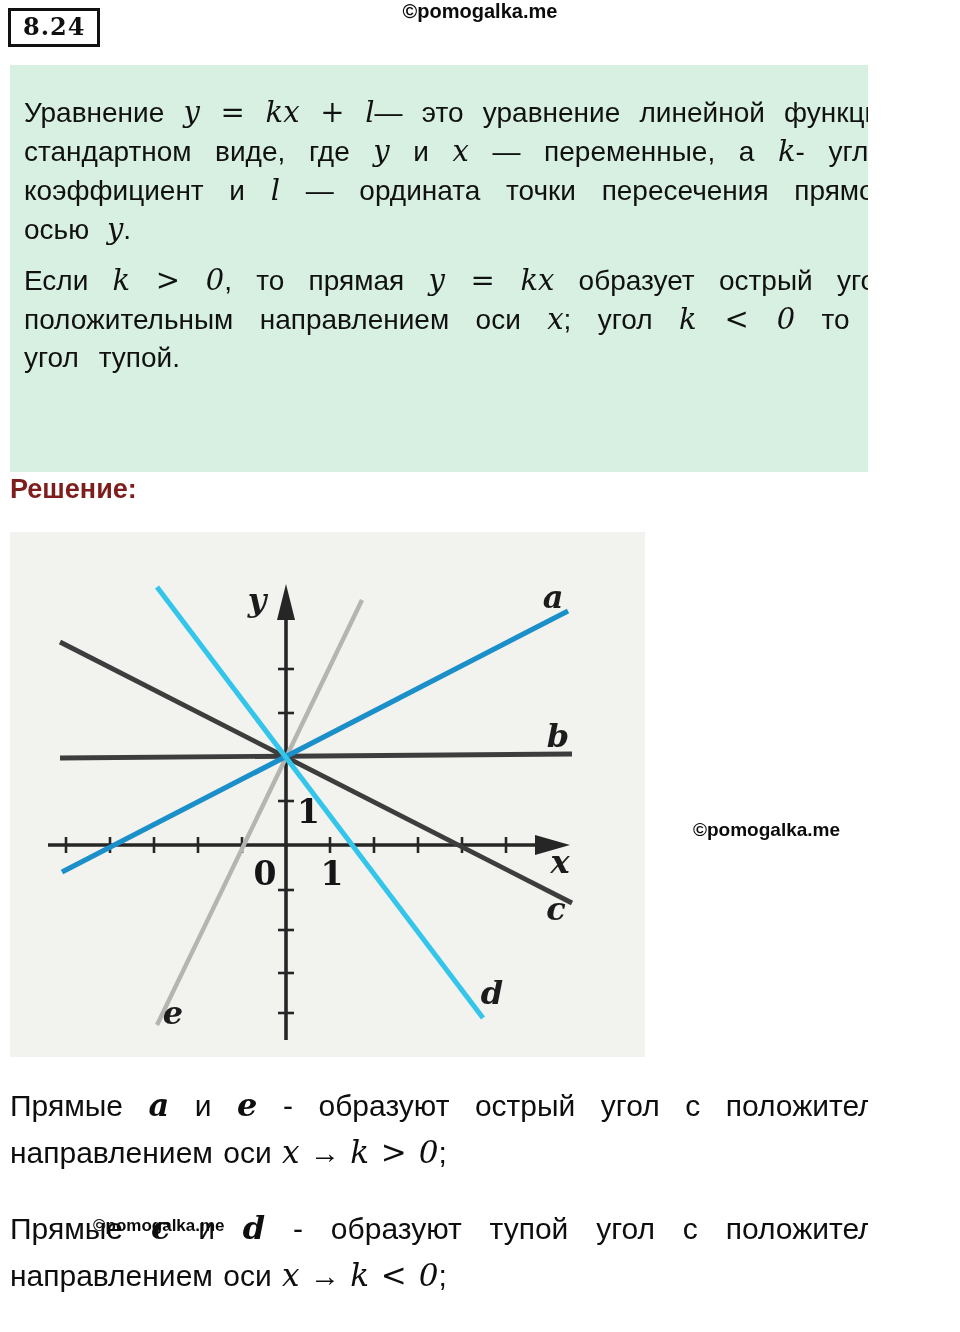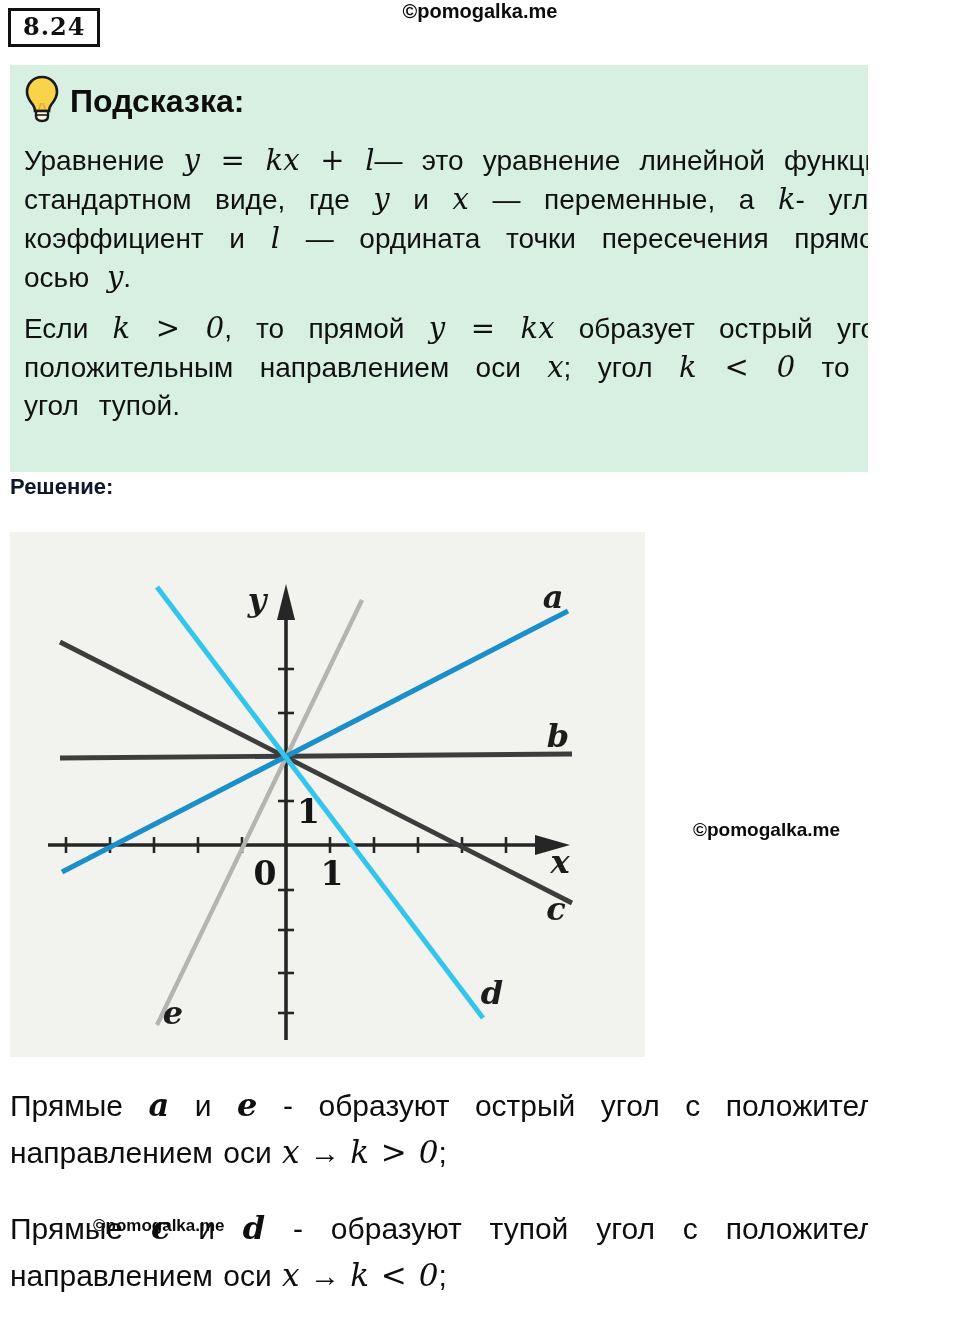--- a/index.html
+++ b/index.html
@@ -19,21 +19,21 @@
   .hint{position:absolute;left:10px;top:65px;width:940px;height:407px;background:#d7f0e2;box-sizing:border-box;
         padding:12px 10px 0 14px;}
   .hint-head{display:flex;align-items:center;gap:10px;height:48px;}
   .hint-title{font-size:32px;font-weight:bold;color:#0d0d0d;}
   .hint p{margin:0;width:906px;text-align:justify;font-size:28px;line-height:38px;color:#111;}
   .hint .p1{margin-top:16px;word-spacing:10px;}
   .hint .p2{margin-top:12px;word-spacing:12px;}
   .m{font-family:"DejaVu Serif",serif;font-style:italic;font-size:29px;}
   .mb{font-family:"DejaVu Serif",serif;font-style:italic;font-weight:bold;font-size:30px;}
 
-  .solution-head{position:absolute;left:10px;top:474px;font-size:22px;font-weight:bold;color:#0f172a;}
+  .solution-head{position:absolute;left:10px;top:474px;font-size:27px;font-weight:bold;color:#7f1d1d;}
 
   
   .graph{position:absolute;left:10px;top:532px;width:635px;height:525px;background:#f2f2ef;}
   .graph svg{display:block;}
   .glabel{font-family:"DejaVu Serif",serif;font-style:italic;font-weight:bold;font-size:32px;fill:#1c1c1c;}
   .gnum{font-family:"DejaVu Serif",serif;font-weight:bold;font-size:33px;fill:#151515;}
 
   .wm-graph{position:absolute;left:693px;top:819px;font-size:19px;font-weight:bold;color:#0b0b0b;}
 
   
@@ -46,33 +46,22 @@
 </head>
 <body>
 
 <div id="page">
 
   <div class="wm-top">©pomogalka.me</div>
 
   <div class="numbox">8.24</div>
 
   <div class="hint">
-    <div class="hint-head">
-      <span>
-        <svg width="36" height="48" viewBox="0 0 36 48">
-          <path d="M18 2 C9 2 3 9 3 17 C3 23 6 26 9 30 C10.5 32 11 34 11 36 L25 36 C25 34 25.5 32 27 30 C30 26 33 23 33 17 C33 9 27 2 18 2 Z" fill="#f9d44a" stroke="#1a1a1a" stroke-width="2.6"></path>
-          <path d="M12 36 L24 36 L24 41 C24 44 22 46 18 46 C14 46 12 44 12 41 Z" fill="#fdf6e3" stroke="#1a1a1a" stroke-width="2.4"></path>
-          <line x1="13" y1="40" x2="23" y2="40" stroke="#1a1a1a" stroke-width="1.6"></line>
-          <path d="M15 34 L17 28 M21 34 L19 28" stroke="#e0a93c" stroke-width="1.8"></path>
-        </svg>
-      </span>
-      <span class="hint-title">Подсказка:</span>
-    </div>
     <p class="p1"><span>Уравнение </span><span class="m">y = kx + l</span><span>— это уравнение линейной функции в стандартном виде, где </span><span class="m">y</span><span> и </span><span class="m">x</span><span> — переменные, а </span><span class="m">k</span><span>- угловой коэффициент и </span><span class="m">l</span><span> — ордината точки пересечения прямой с осью </span><span class="m">y</span><span>.</span></p>
-    <p class="p2"><span>Если </span><span class="m">k &gt; 0</span><span>, то прямой </span><span class="m">y = kx</span><span> образует острый угол с положительным направлением оси </span><span class="m">x</span><span>; угол </span><span class="m">k &lt; 0</span><span> то этот угол тупой.</span></p>
+    <p class="p2"><span>Если </span><span class="m">k &gt; 0</span><span>, то прямая </span><span class="m">y = kx</span><span> образует острый угол с положительным направлением оси </span><span class="m">x</span><span>; угол </span><span class="m">k &lt; 0</span><span> то этот угол тупой.</span></p>
   </div>
 
   <div class="solution-head">Решение:</div>
 
   <div class="graph">
     <svg width="635" height="525" viewBox="0 0 635 525">
 
       <g>
         <line x1="38" y1="313" x2="545" y2="313" stroke="#262626" stroke-width="3.6"></line>
         <polygon points="560,313 525,303 525,323" fill="#262626"></polygon>

